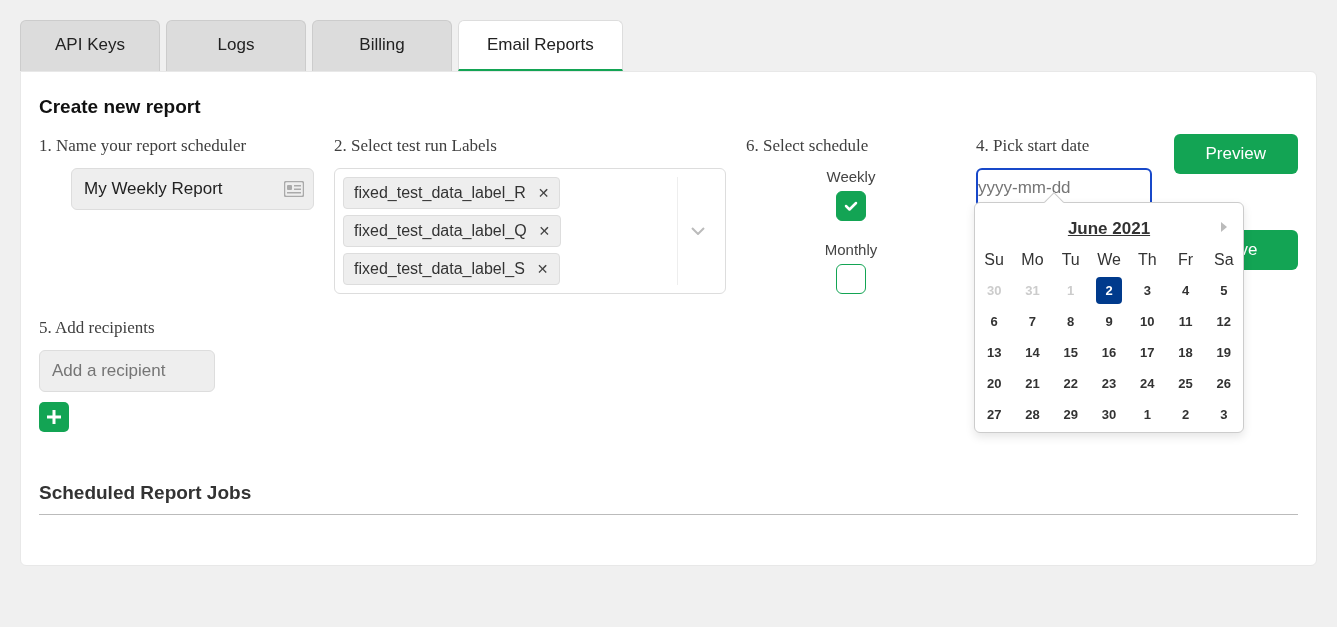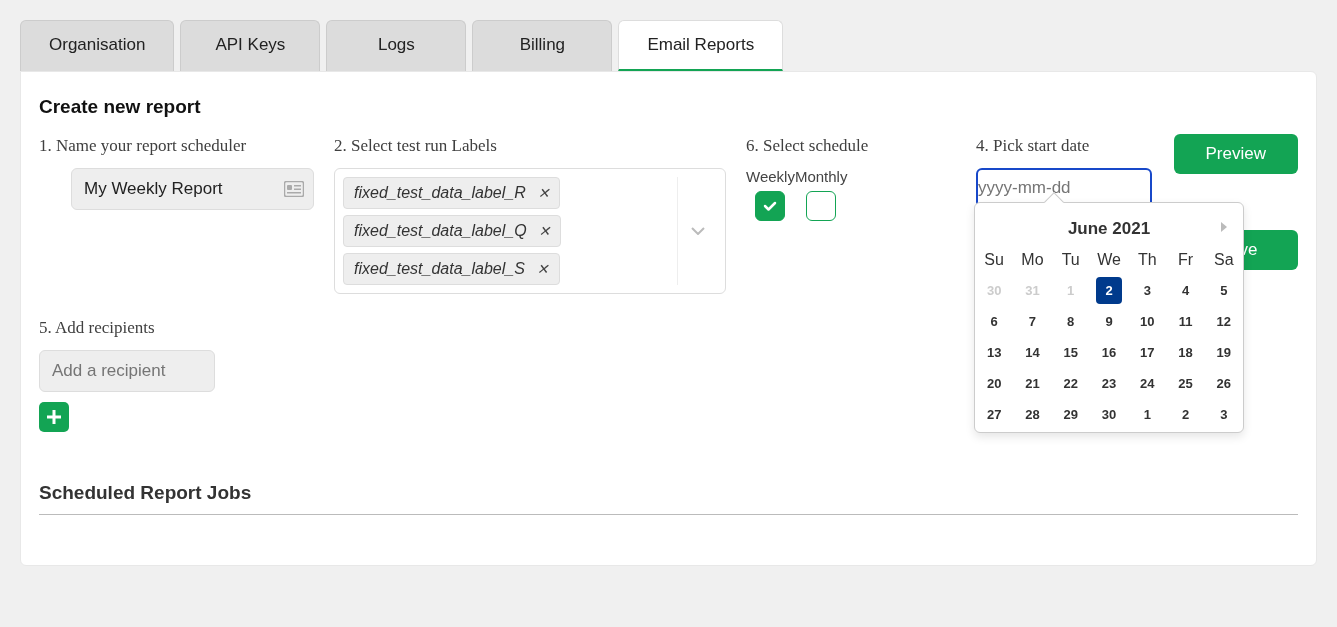--- a/index.html
+++ b/index.html
@@ -88,21 +88,20 @@
     display: flex;
     align-items: center;
     color: #999;
   }
   .multi-select {
     border: 1px solid #ddd;
     border-radius: 6px;
     padding: 8px;
     display: flex;
     gap: 8px;
-    font-style: italic;
   }
   .tags-area {
     flex: 1;
     display: flex;
     flex-direction: column;
     gap: 6px;
   }
   .tag {
     background: #eee;
     border: 1px solid #ddd;
@@ -124,20 +123,22 @@
     width: 40px;
     border-left: 1px solid #eee;
     display: flex;
     align-items: center;
     justify-content: center;
     color: #bbb;
     cursor: pointer;
   }
   .sched-opts {
     display: flex;
+    gap: 20px;
+    flex-direction: column;
   }
   .sched-opt {
     display: flex;
     flex-direction: column;
     align-items: center;
     gap: 6px;
   }
   .sched-label {
     font-size: 15px;
     color: #444;
@@ -211,20 +212,21 @@
   .cal-header {
     display: flex;
     align-items: center;
     justify-content: center;
     position: relative;
     padding: 10px 0 6px 0;
   }
   .cal-title {
     font-size: 17px;
     font-weight: 700;
+    text-decoration: underline;
   }
   .cal-next {
     position: absolute;
     right: 14px;
     color: #bbb;
     cursor: pointer;
   }
   .cal-grid {
     display: grid;
     grid-template-columns: repeat(7, 1fr);
@@ -295,21 +297,20 @@
   .jh-1 { flex: 0 0 280px; }
   .jh-2 { flex: 0 0 390px; }
   .jh-3 { flex: 0 0 220px; }
   .jh-4 { flex: 0 0 200px; }
 </style>
 </head>
 <body>
 
 <div class="page">
   <div class="tabs">
-    <div class="tab">Organisation</div>
     <div class="tab">API Keys</div>
     <div class="tab">Logs</div>
     <div class="tab">Billing</div>
     <div class="tab active">Email Reports</div>
   </div>
 
   <div class="panel">
     <h2 class="section">Create new report</h2>
 
     <div class="form-row">

